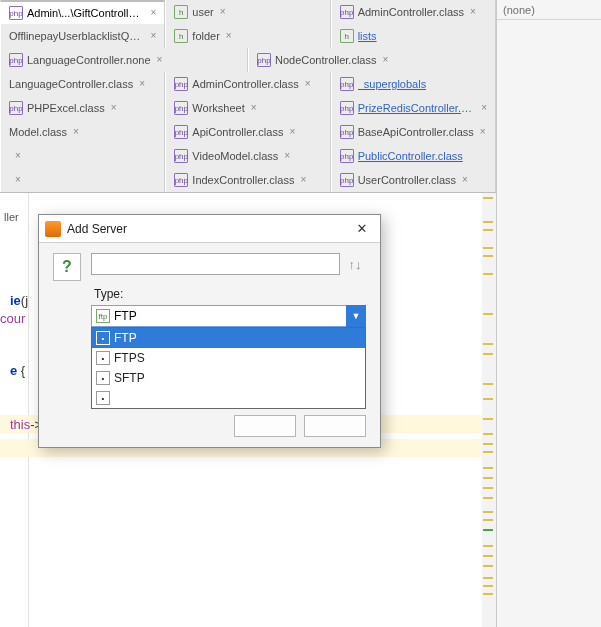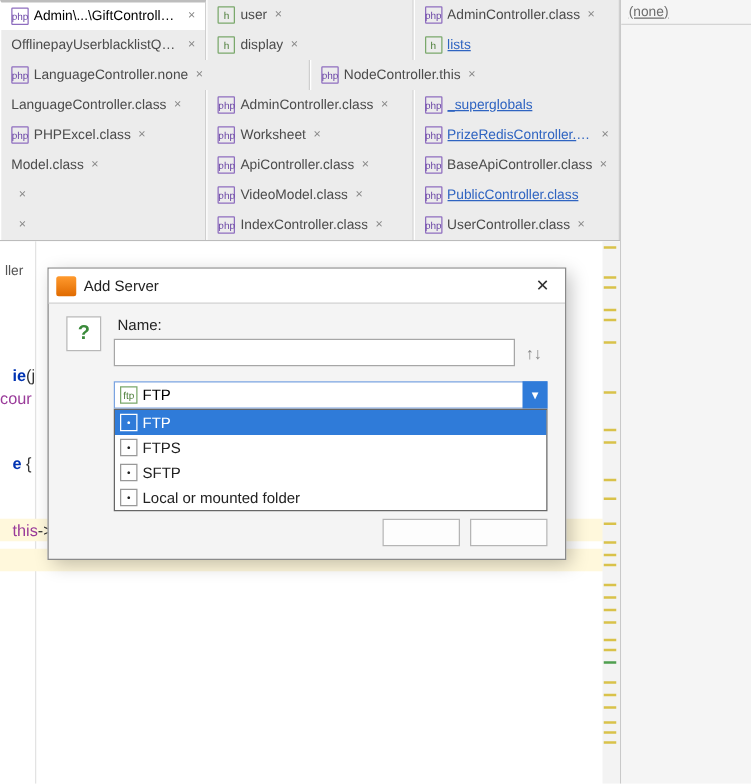--- a/index.html
+++ b/index.html
@@ -1,20 +1,20 @@
 <!DOCTYPE html>
 <html><head>
 <meta charset="utf-8">
 <style>
   * { box-sizing: border-box; margin: 0; padding: 0; font-family: "Segoe UI", Tahoma, sans-serif; }
   html, body { width: 601px; height: 627px; overflow: hidden; background: #fff; }
   .root { display: flex; height: 100%; }
   .left  { width: 497px; display: flex; flex-direction: column; border-right: 1px solid #c9c9c9; }
   .right { flex: 1; background: #f5f5f5; position: relative; }
-  .right-head { height: 20px; background: #f5f5f5; border-bottom: 1px solid #d4d4d4; display:flex; align-items:center; padding: 0 6px; font-size: 11px; color:#6e6e6e;text-decoration:underline;}
+  .right-head { height: 20px; background: #f5f5f5; border-bottom: 1px solid #d4d4d4; display:flex; align-items:center; padding: 0 6px; font-size: 11px; color:#6e6e6e;}
   .tabs { background: #ececec; border-bottom: 1px solid #bcbcbc; }
   .tabrow { display: flex; height: 24px; }
   .tab { display: flex; align-items: center; padding: 0 8px; font-size: 11px; color: #4b4b4b; border-right: 1px solid #cfcfcf; border-left: 1px solid #fff; background: #ececec; white-space: nowrap; overflow: hidden; position: relative; }
   .tab.active { background: #ffffff; border-top: 2px solid #bdbdbd; color: #000; }
   .tab .icon { width: 14px; height: 14px; margin-right: 4px; display: inline-flex; align-items:center; justify-content:center; font-size:8px; border:1px solid; border-radius:1px;}
   .icon.php { border-color:#8e6dbf; color:#6b46a6; }
   .icon.h   { border-color:#7aa86b; color:#4a7c36; }
   .tab .label { overflow:hidden; text-overflow:ellipsis; }
   .tab.blue .label { color:#2f64c1; text-decoration: underline; }
   .tab .close { margin-left: 6px; color:#888; font-size:10px; line-height:1; }
@@ -22,21 +22,21 @@
   .gutter-sep { position:absolute; left:28px; top:0; bottom:0; width:1px; background:#e3e3e3; }
   .editor .line { position:absolute; left: 36px; }
   .ll { color:#545454; position:absolute; left:4px; font-size:11px;}
   .kw { color:#0033b3; font-weight:bold;}
   .var{ color:#9a3b9a;}
   .hl  { position:absolute; left:0; right:0; background:#fff8dc;}
   .seam { position:absolute; top:228px; left:0; right:0; height:2px; background:#c9c9c9;}
   .overview { position:absolute; right:0; top:0; bottom:0; width:14px; background:#f3f3f3; }
   .ov-mark { position:absolute; left:1px; width:10px; height:2px; background:#d9c24a;}
   .ov-mark.b{ background:#4f9f4f;}
-  .dialog { position:absolute; left:38px; top:214px; width:415px; background:#f4f4f4; border:1px solid #8a8a8a; box-shadow: 4px 4px 14px rgba(0,0,0,0.25); }
+  .dialog { position:absolute; left:38px; top:214px; width:343px; background:#f4f4f4; border:1px solid #8a8a8a; box-shadow: 4px 4px 14px rgba(0,0,0,0.25); }
   .dlg-titlebar { height:28px; display:flex; align-items:center; padding:0 6px; background:#fff; border-bottom:1px solid #d0d0d0;}
   .dlg-titlebar .ico { width:16px;height:16px;margin-right:6px; display:inline-block; background:linear-gradient(#ff9a2e,#e06a00); border-radius:2px;}
   .dlg-titlebar .ttl { font-size:12px; color:#222;}
   .dlg-close { margin-left:auto; width:24px; text-align:center; font-size:13px; color:#333;}
   .dlg-body { padding: 10px 14px 14px 14px; }
   .dlg-row { display:flex; align-items:flex-start; }
   .help { width:28px;height:28px; border:1px solid #b8b8b8; background:#fff; display:flex; align-items:center; justify-content:center; color:#3a8a3a; font-weight:bold; margin-right:10px;}
   .fieldcol { flex:1; }
   .flabel { font-size:12px; color:#222; margin-bottom:4px; padding-left:3px;}
   .finput-row{ display:flex; align-items:center;}
@@ -77,37 +77,37 @@
             <span class="close">×</span>
           </div>
         </div>
         <div class="tabrow">
           <div class="tab" style="flex: 1 1 0%;">
             <span class="label">OfflinepayUserblacklistQueryRequest</span>
             <span class="close">×</span>
           </div>
           <div class="tab" style="flex: 1 1 0%;">
             <span class="icon h">h</span>
-            <span class="label">display</span>
+            <span class="label">folder</span>
             <span class="close">×</span>
           </div>
           <div class="tab blue" style="flex: 1 1 0%;">
             <span class="icon h">h</span>
             <span class="label">lists</span>
           </div>
         </div>
         <div class="tabrow">
           <div class="tab" style="flex: 1 1 0%;">
             <span class="icon php">php</span>
             <span class="label">LanguageController.none</span>
             <span class="close">×</span>
           </div>
           <div class="tab" style="flex: 1 1 0%;">
             <span class="icon php">php</span>
-            <span class="label">NodeController.this</span>
+            <span class="label">NodeController.class</span>
             <span class="close">×</span>
           </div>
         </div>
         <div class="tabrow">
           <div class="tab" style="flex: 1 1 0%;">
             <span class="label">LanguageController.class</span>
             <span class="close">×</span>
           </div>
           <div class="tab" style="flex: 1 1 0%;">
             <span class="icon php">php</span>
@@ -241,26 +241,26 @@
   <div class="dialog">
     <div class="dlg-titlebar">
       <span class="ico"></span>
       <span class="ttl">Add Server</span>
       <span class="dlg-close">✕</span>
     </div>
     <div class="dlg-body">
       <div class="dlg-row">
         <div class="help">?</div>
         <div class="fieldcol">
-          <div class="flabel">Name:</div>
           <div class="finput-row">
             <input class="finput" value="" style="">
             <span class="arrows">↑↓</span>
           </div>
           <div style="height:12px"></div>
+          <div class="flabel">Type:</div>
           <div class="combo">
             <div class="combo-box">
               <span class="ic">ftp</span>
               <span>FTP</span>
             </div>
             <div class="combo-arrow">▼</div>
             <div class="drop" id="drop">
                 <div class="opt sel">
                   <span class="oi">•</span>
                   <span>FTP</span>
@@ -268,21 +268,20 @@
                 <div class="opt">
                   <span class="oi">•</span>
                   <span>FTPS</span>
                 </div>
                 <div class="opt">
                   <span class="oi">•</span>
                   <span>SFTP</span>
                 </div>
                 <div class="opt">
                   <span class="oi">•</span>
-                  <span>Local or mounted folder</span>
                 </div>
               </div>
           </div>
         </div>
       </div>
     </div>
     <div class="btnrow">
       <div class="btn"></div>
       <div class="btn"></div>
     </div>

